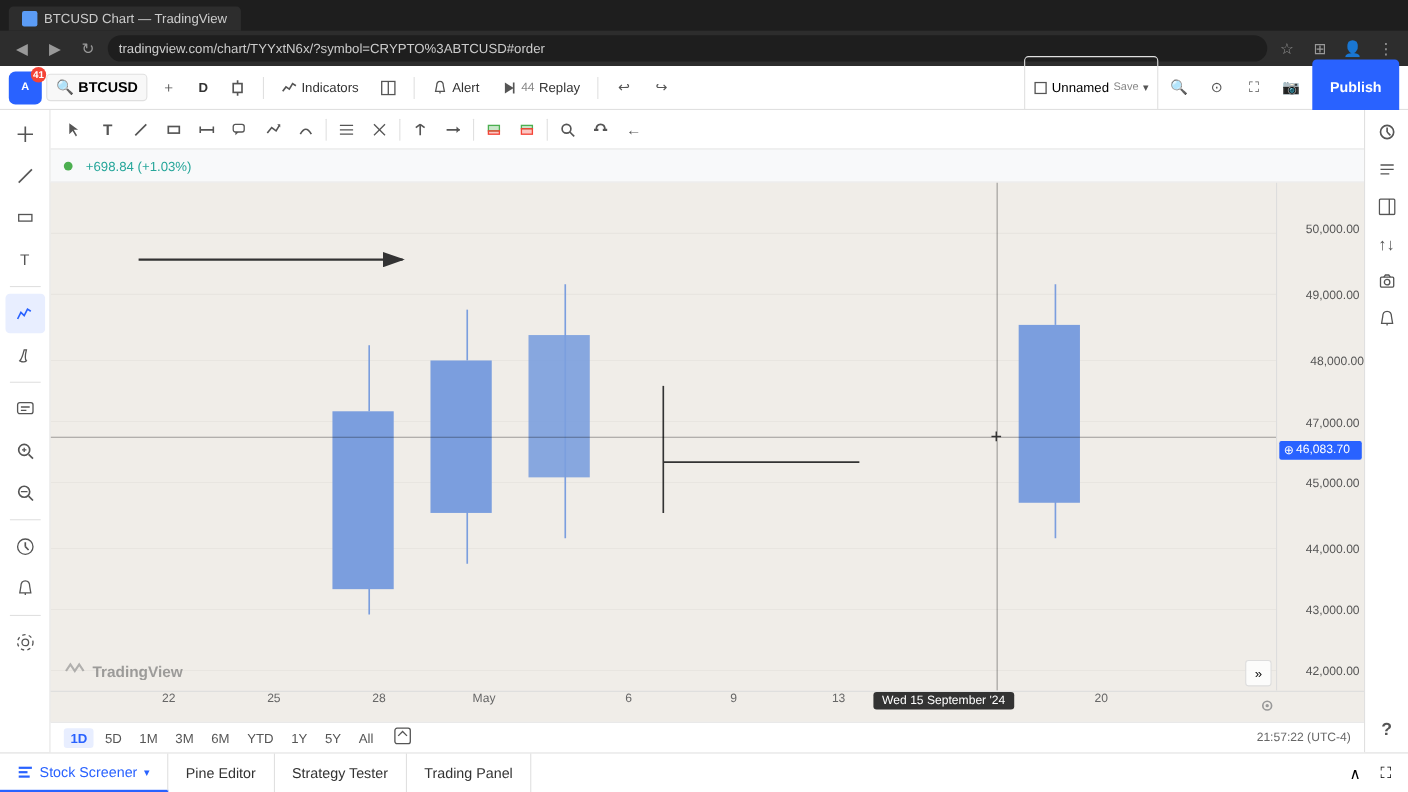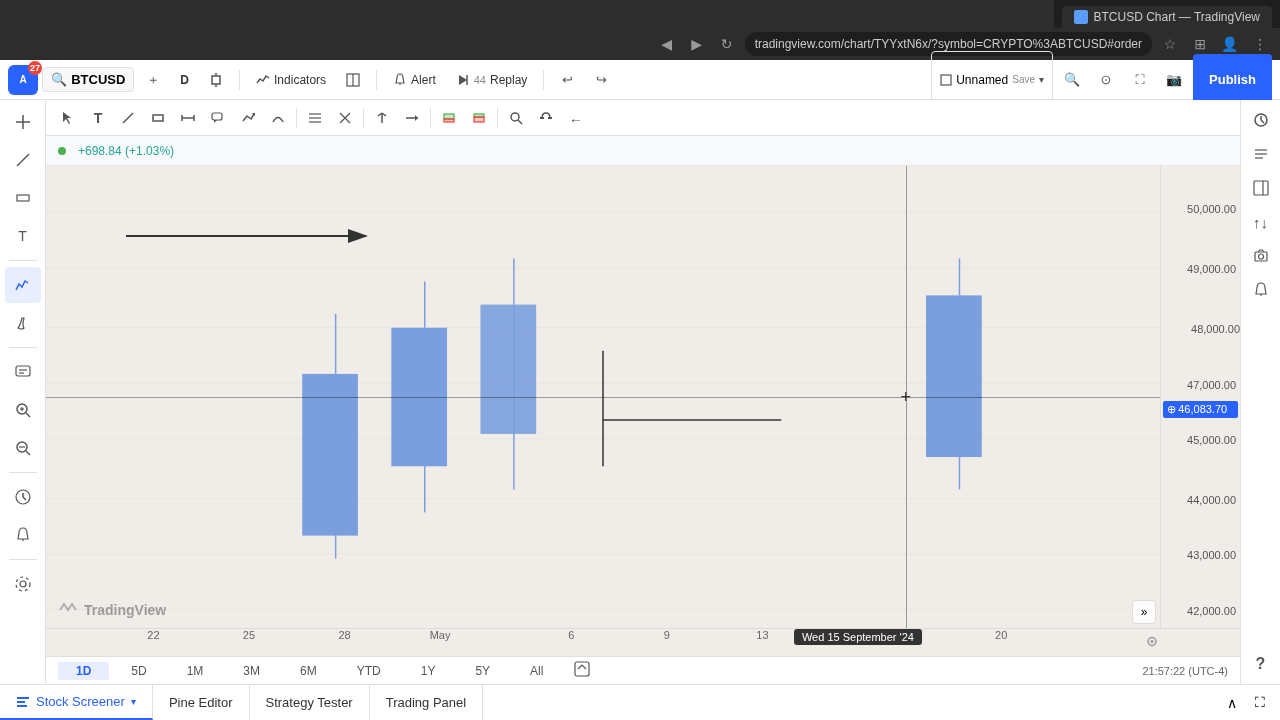--- a/index.html
+++ b/index.html
@@ -1,19 +1,19 @@
 <!DOCTYPE html>
 <html><head>
   <meta charset="utf-8">
   <style>
     * { margin: 0; padding: 0; box-sizing: border-box; }
     body { font-family: -apple-system, BlinkMacSystemFont, 'Segoe UI', Arial, sans-serif; background: #1a1a2e; width: 1280px; height: 720px; overflow: hidden; font-size: 13px; }
 
     
-    .browser-chrome { background: #2d2d2d; height: 60px; display: flex; flex-direction: column; align-items: flex-end; }
+    .browser-chrome { background: #2d2d2d; height: 60px; display: flex; flex-direction: column; }
     .browser-tabs { height: 28px; background: #1e1e1e; display: flex; align-items: flex-end; padding: 0 8px; }
     .browser-tab { background: #2d2d2d; color: #ccc; padding: 4px 12px; font-size: 12px; border-radius: 4px 4px 0 0; display: flex; align-items: center; gap: 6px; }
     .browser-tab-favicon { width: 14px; height: 14px; background: #5b9cf6; border-radius: 2px; }
     .browser-bar { height: 32px; background: #2d2d2d; display: flex; align-items: center; padding: 0 8px; gap: 6px; }
     .nav-btn { width: 24px; height: 24px; display: flex; align-items: center; justify-content: center; color: #999; cursor: pointer; border-radius: 4px; font-size: 14px; }
     .address-bar { flex: 1; height: 24px; background: #1e1e1e; border-radius: 12px; display: flex; align-items: center; padding: 0 10px; color: #ccc; font-size: 12px; }
     .browser-action-btn { width: 24px; height: 24px; display: flex; align-items: center; justify-content: center; color: #999; font-size: 14px; cursor: pointer; }
 
     
     .tv-app { display: flex; flex-direction: column; height: calc(720px - 60px); background: #f0f0f0; }
@@ -51,21 +51,21 @@
     .chart-info-bar { height: 30px; background: #f8f9fa; border-bottom: 1px solid #e8e8e8; display: flex; align-items: center; padding: 0 12px; gap: 12px; }
     .symbol-dot { width: 8px; height: 8px; background: #4caf50; border-radius: 50%; }
     .symbol-name { font-weight: 600; font-size: 13px; color: #333; }
     .symbol-price-change { color: #26a69a; font-size: 12px; text-align: right; }
 
     
     .chart-canvas { flex: 1; background: #f0ede8; position: relative; overflow: hidden; cursor: crosshair; }
 
     
     .timeframe-bar { height: 28px; background: #fff; border-top: 1px solid #e0e0e0; display: flex; align-items: center; padding: 0 12px; gap: 4px; }
-    .tf-btn { padding: 2px 18px; border-radius: 3px; cursor: pointer; font-size: 12px; color: #555; }
+    .tf-btn { padding: 2px 6px; border-radius: 3px; cursor: pointer; font-size: 12px; color: #555; }
     .tf-btn.active { background: #e8eeff; color: #2962ff; font-weight: 600; }
     .time-info { margin-left: auto; font-size: 11px; color: #666; }
 
     
     .bottom-panel { height: 36px; background: #fff; border-top: 1px solid #e0e0e0; display: flex; align-items: center; }
     .bottom-tab { display: flex; align-items: center; gap: 6px; padding: 0 16px; height: 100%; cursor: pointer; font-size: 13px; color: #333; border-right: 1px solid #e0e0e0; }
     .bottom-tab.active { border-bottom: 2px solid #2962ff; color: #2962ff; }
     .chevron-icon { font-size: 10px; }
     .bottom-panel-right { margin-left: auto; display: flex; align-items: center; padding: 0 8px; gap: 4px; }
 
@@ -101,21 +101,21 @@
     <div class="browser-action-btn">👤</div>
     <div class="browser-action-btn">⋮</div>
   </div>
 </div>
 
 <div class="tv-app">
 
   <div class="top-toolbar">
     <div class="tv-logo" style="position:relative;">
       <span style="font-size:10px;font-weight:900;color:white;">A</span>
-      <span style="position:absolute;top:-4px;right:-4px;background:#f44336;color:white;border-radius:50%;width:14px;height:14px;font-size:9px;display:flex;align-items:center;justify-content:center;">27</span>
+      <span style="position:absolute;top:-4px;right:-4px;background:#f44336;color:white;border-radius:50%;width:14px;height:14px;font-size:9px;display:flex;align-items:center;justify-content:center;">41</span>
     </div>
 
     <div class="symbol-search">
       <span style="font-size:13px;">🔍</span>
       <span style="font-weight:700;font-size:13px;">BTCUSD</span>
     </div>
 
     <div class="icon-btn">＋</div>
     <div class="timeframe-btn">D</div>
     <div class="icon-btn">

